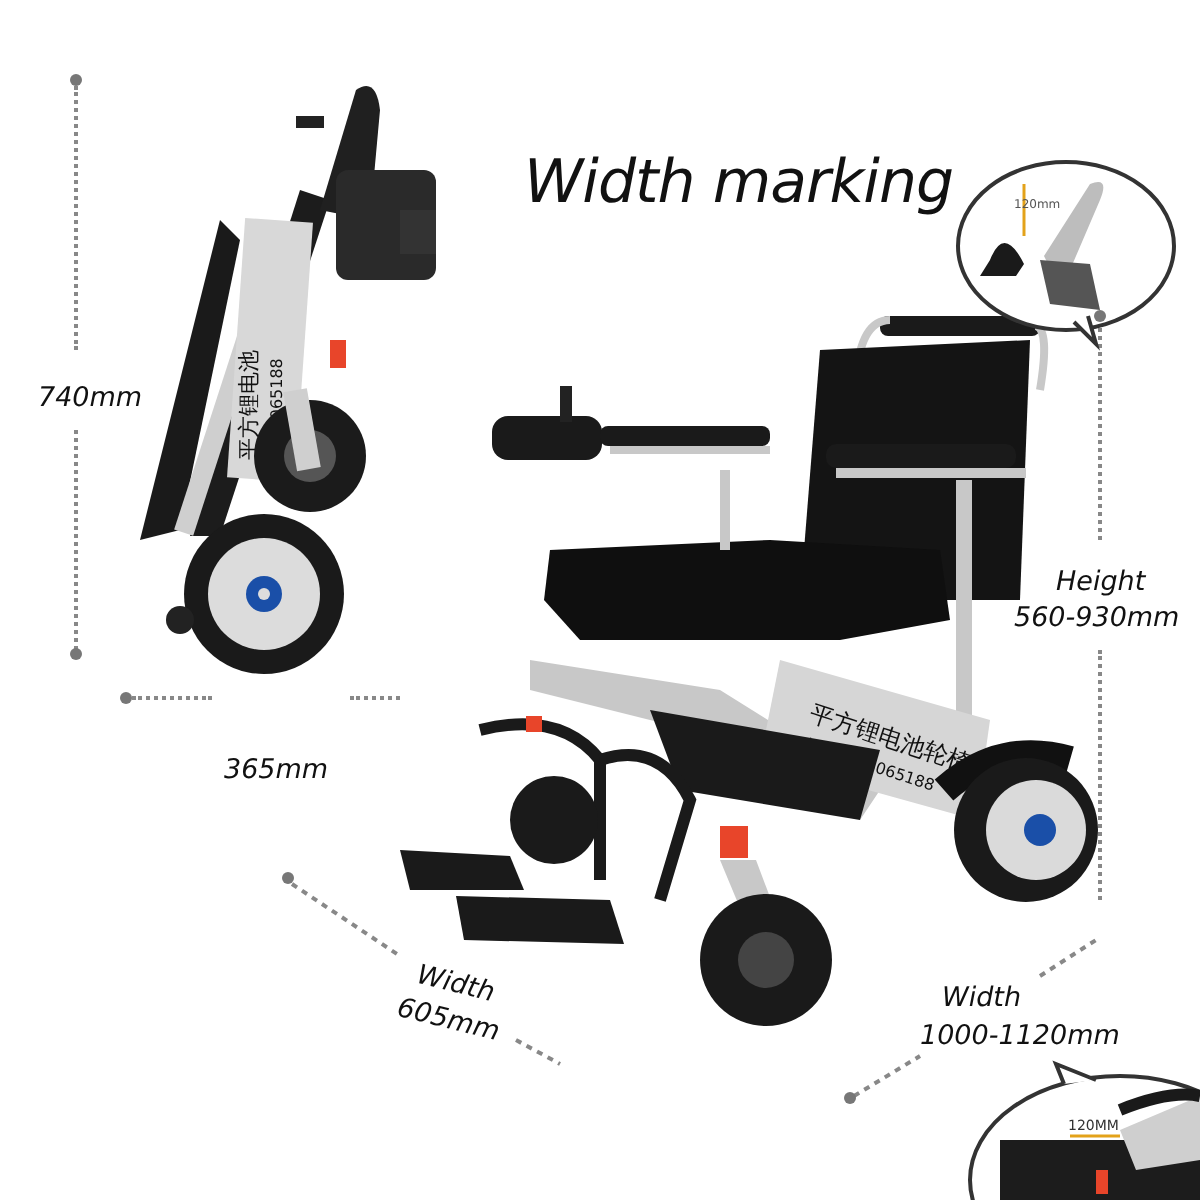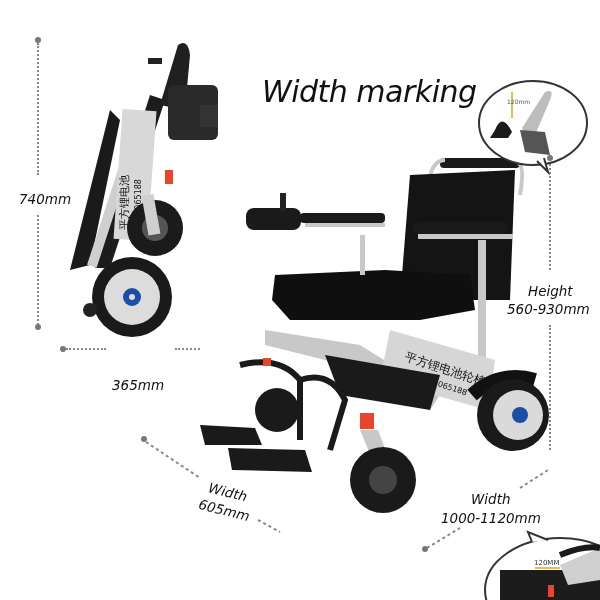--- a/index.html
+++ b/index.html
@@ -38,21 +38,21 @@
   <line x1="146" y1="442" x2="200" y2="478" stroke="#888" stroke-width="2" stroke-dasharray="3,3"></line>
   <line x1="258" y1="520" x2="280" y2="532" stroke="#888" stroke-width="2" stroke-dasharray="3,3"></line>
   <line x1="427" y1="548" x2="460" y2="528" stroke="#888" stroke-width="2" stroke-dasharray="3,3"></line>
   <line x1="520" y1="488" x2="548" y2="470" stroke="#888" stroke-width="2" stroke-dasharray="3,3"></line>
   <circle cx="425" cy="549" r="3" fill="#777"></circle>
 </svg>
 <div class="abs lbl" style="left:208px;top:484px;transform:rotate(14deg);">Width</div>
 <div class="abs lbl" style="left:198px;top:502px;transform:rotate(14deg);">605mm</div>
 
 <div class="abs lbl" style="left:471px;top:491px;">Width</div>
-<div class="abs lbl" style="left:441px;top:510px;">1000-1120mm</div>
+<div class="abs lbl" style="left:460px;top:510px;">1000-1120mm</div>
 
 <svg width="600" height="600" style="left:0;top:0;">
 
   <polygon points="70,270 90,265 120,120 110,110" fill="#1a1a1a"></polygon>
   <polygon points="95,268 110,268 165,100 150,95" fill="#1c1c1c"></polygon>
   <rect x="110" y="120" width="10" height="150" fill="#cfcfcf" transform="rotate(18 115 195)"></rect>
 
   <path d="M160,105 L178,45 Q188,38 190,55 L185,110 Z" fill="#202020"></path>
   <rect x="148" y="58" width="14" height="6" fill="#222"></rect>
 

